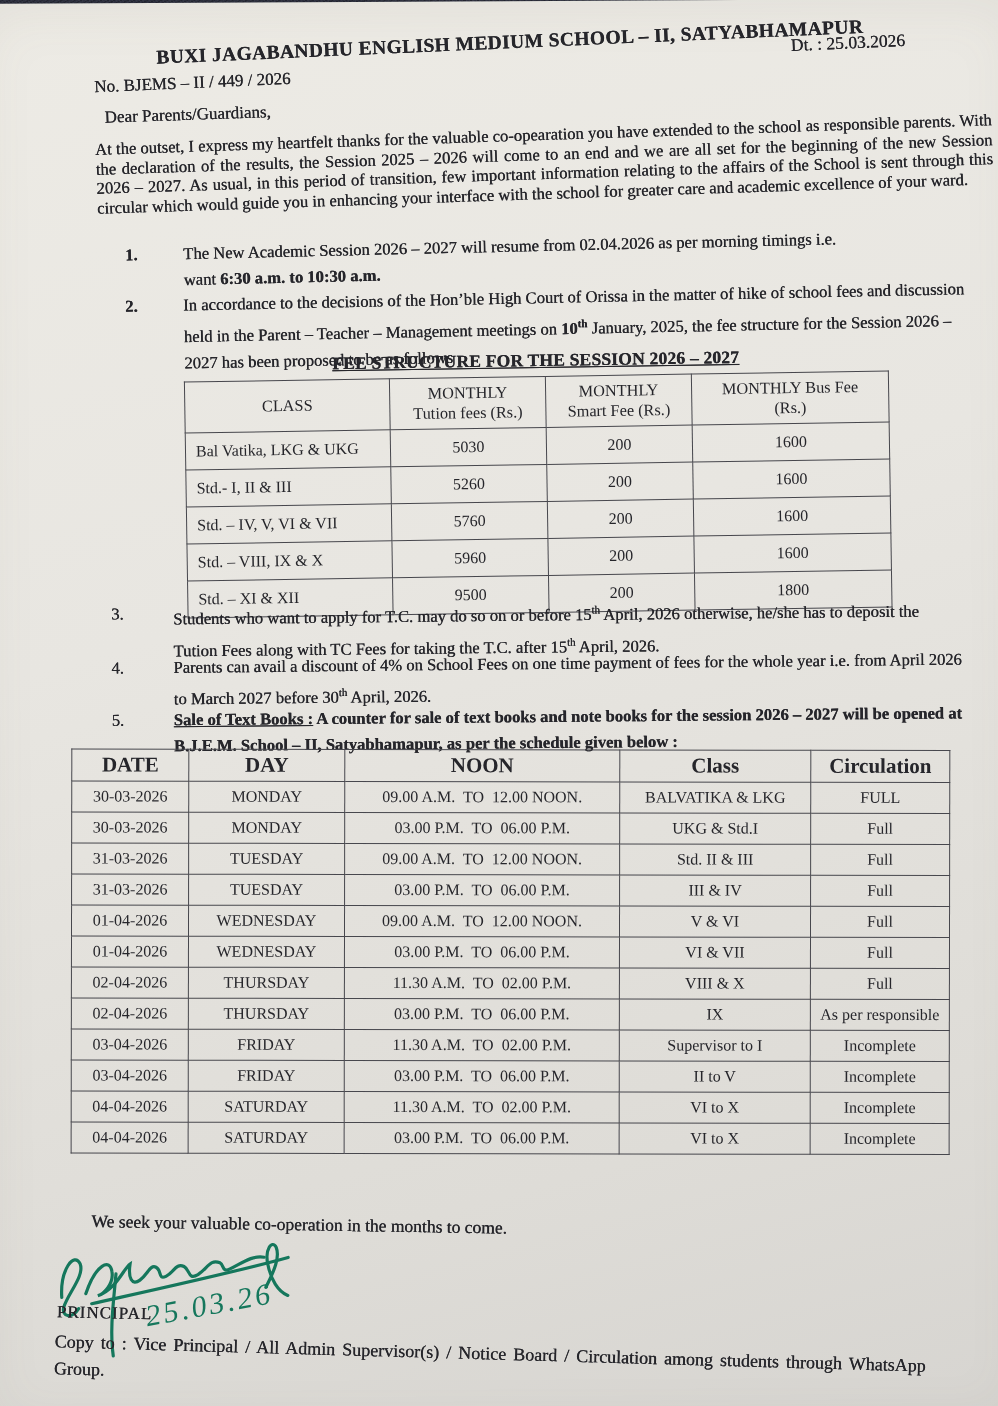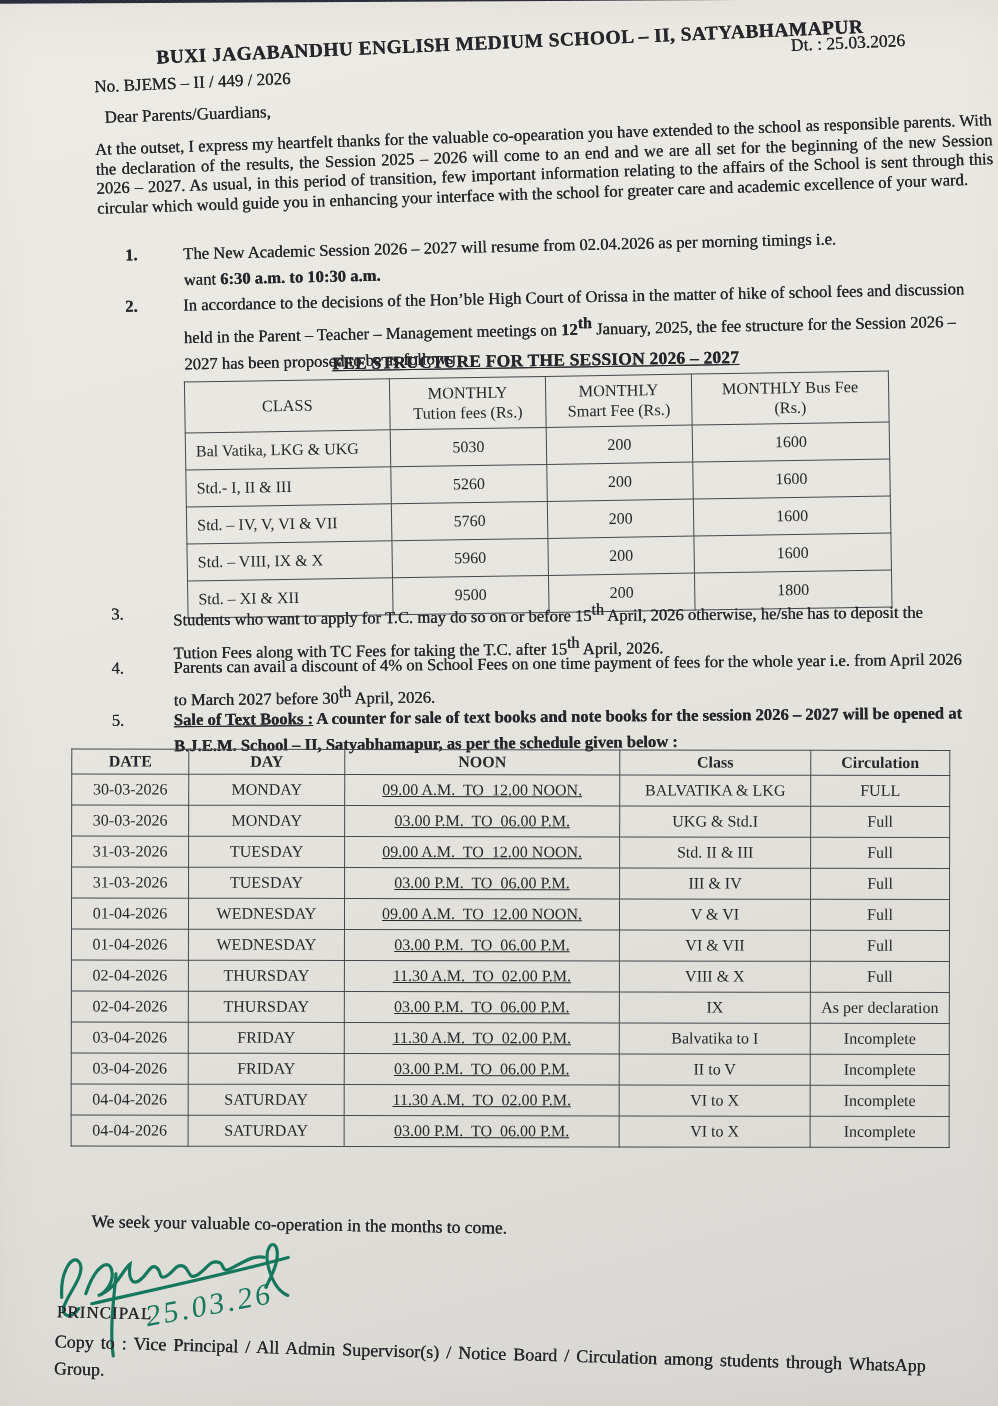--- a/index.html
+++ b/index.html
@@ -32,38 +32,38 @@
   .pt .body{flex:1;}
   .pt1{left:149px;top:232px;width:830px;transform:rotate(-1deg);}
   .pt2{left:149px;top:284px;width:840px;transform:rotate(-0.9deg);}
   .pt3{left:133px;top:596px;width:855px;transform:rotate(-0.3deg);}
   .pt3 .no,.pt4 .no,.pt5 .no{width:62px;font-weight:normal;}
   .pt4{left:133px;top:650px;width:855px;transform:rotate(-0.3deg);}
   .pt5{left:133px;top:703px;width:860px;transform:rotate(-0.2deg);}
   .pt5 .body{font-weight:bold;}
   .ul{text-decoration:underline;}
   .b{font-weight:bold;}
-  sup{font-size:16px;}
+  sup{font-size:11px;}
   
   .feewrap{left:208px;top:349px;width:704px;transform:rotate(-0.6deg);}
   .feetitle{font-weight:bold;font-size:17.5px;text-align:center;text-decoration:underline;
     letter-spacing:.2px;margin-bottom:5px;}
   table{border-collapse:collapse;table-layout:fixed;}
   .fee{width:704px;font-size:16px;}
   .fee td,.fee th{border:1.6px solid #47474d;padding:5px 8px;}
   .fee th{font-weight:normal;text-align:center;font-size:16.3px;}
   .fee .hclass{vertical-align:middle;text-align:center;}
   .fee td.lbl{text-align:left;padding-left:10px;}
   .fee td{text-align:center;height:26px;}
   
   .schwrap{left:91px;top:748px;width:878px;transform:rotate(0.4deg);}
   .sch{width:878px;font-size:16px;}
   .sch td,.sch th{border:1.6px solid #47474d;padding:6px 4px;text-align:center;}
-  .sch th{font-weight:bold;font-size:16px;padding:3px 10px;}
-  .t-time{white-space:pre-wrap;text-decoration:underline;}
+  .sch th{font-weight:bold;font-size:21px;padding:3px 10px;}
+  .t-time{white-space:pre-wrap;}
   
   .closing{left:110px;top:1212px;font-size:17.5px;transform:rotate(1.2deg);}
   .sig{left:70px;top:1232px;width:320px;height:125px;transform:rotate(0.8deg);}
   .principal{left:75px;top:1300px;font-size:17px;letter-spacing:1px;transform:rotate(1.5deg);}
   .copy{left:72px;top:1340px;width:922px;font-size:18px;word-spacing:2.5px;
     line-height:27px;transform:rotate(1.9deg);}
 </style>
 </head>
 <body>
 
@@ -86,21 +86,21 @@
       <div class="no th-shadow">1.</div>
       <div class="body th-shadow">
         <span>The New Academic Session 2026 – 2027 will resume from 02.04.2026 as per morning timings i.e.</span><br>
         <span>want </span><span class="b">6:30 a.m. to 10:30 a.m.</span>
       </div>
     </div>
 
     <div class="sec pt pt2">
       <div class="no th-shadow">2.</div>
       <div class="body th-shadow">
-        <span>In accordance to the decisions of the Hon’ble High Court of Orissa in the matter of hike of school fees and discussion held in the Parent – Teacher – Management meetings on </span><span class="b">12</span><sup class="b">th</sup><span> January, 2025, the fee structure for the Session 2026 – 2027  has been proposed to be as follows</span>
+        <span>In accordance to the decisions of the Hon’ble High Court of Orissa in the matter of hike of school fees and discussion held in the Parent – Teacher – Management meetings on </span><span class="b">10</span><sup class="b">th</sup><span> January, 2025, the fee structure for the Session 2026 – 2027  has been proposed to be as follows</span>
       </div>
     </div>
 
     <div class="sec feewrap">
       <div class="feetitle th-shadow">FEE STRUCTURE FOR THE SESSION 2026 – 2027</div>
       <table class="fee">
         <colgroup>
             <col style="width:205px">
             <col style="width:156px">
             <col style="width:146px">
@@ -241,27 +241,27 @@
               <td>THURSDAY</td>
               <td class="t-time">11.30 A.M.  TO  02.00 P.M.</td>
               <td>VIII &amp; X</td>
               <td>Full</td>
             </tr>
         <tr>
               <td>02-04-2026</td>
               <td>THURSDAY</td>
               <td class="t-time">03.00 P.M.  TO  06.00 P.M.</td>
               <td style="vertical-align:top">IX</td>
-              <td>As per declaration</td>
+              <td>As per responsible</td>
             </tr>
         <tr>
               <td>03-04-2026</td>
               <td>FRIDAY</td>
               <td class="t-time">11.30 A.M.  TO  02.00 P.M.</td>
-              <td>Balvatika to I</td>
+              <td>Supervisor to I</td>
               <td>Incomplete</td>
             </tr>
         <tr>
               <td>03-04-2026</td>
               <td>FRIDAY</td>
               <td class="t-time">03.00 P.M.  TO  06.00 P.M.</td>
               <td>II to V</td>
               <td>Incomplete</td>
             </tr>
         <tr>

